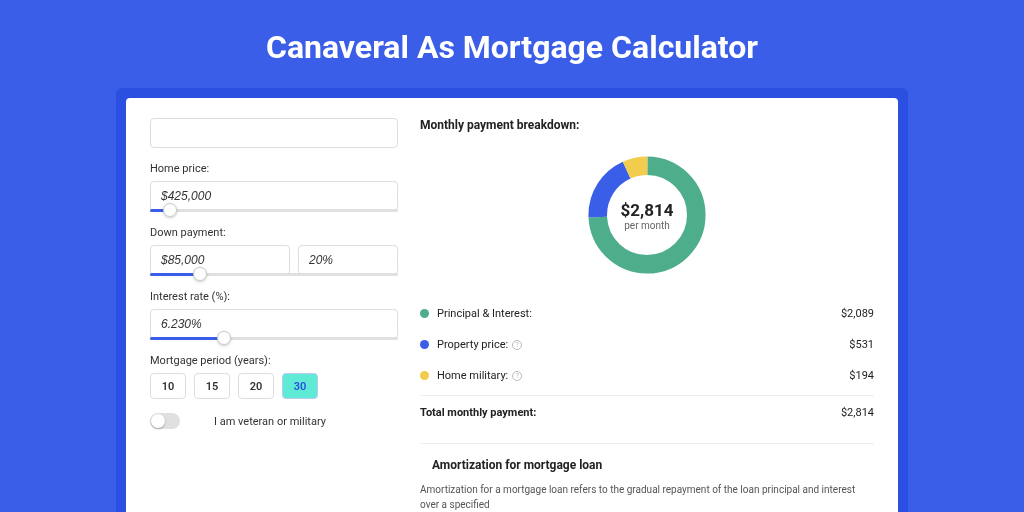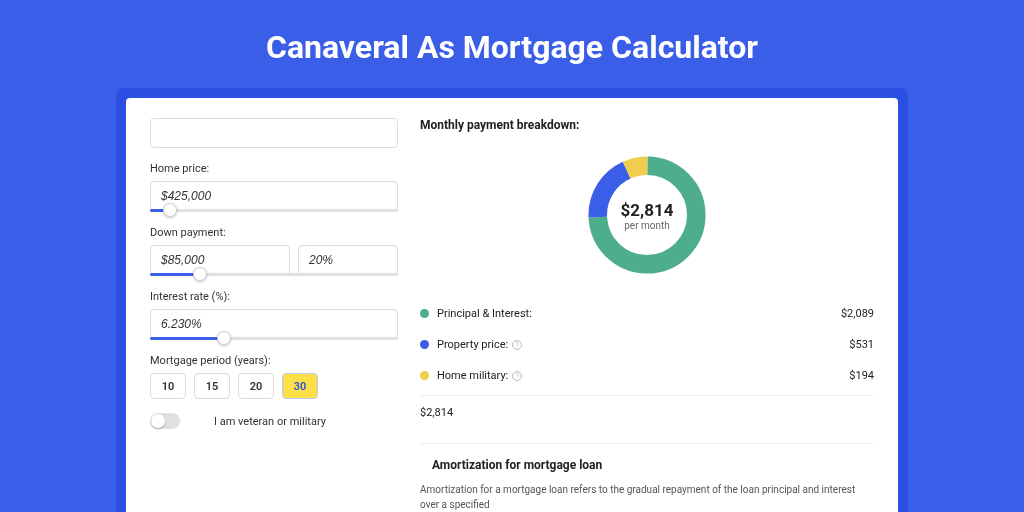--- a/index.html
+++ b/index.html
@@ -94,21 +94,21 @@
     background: #fff;
     font-size: 11px;
     font-weight: 600;
     color: #333;
     display: flex;
     align-items: center;
     justify-content: center;
     cursor: pointer;
   }
   .period-btn.active {
-    background: #fde047;
+    background: #5eead4;
     border-color: #bcc9f5;
     color: #2b4fe0;
   }
 
   .toggle-row {
     display: flex;
     align-items: center;
     gap: 10px;
     margin-top: 10px;
   }
@@ -311,20 +311,21 @@
       <div class="legend-row">
         <span class="legend-dot" style="background:#f2cc4d"></span>
         <span class="legend-label">
           <span>Home military:</span>
           <span class="info-icon">?</span>
         </span>
         <span class="legend-value">$194</span>
       </div>
 
       <div class="total-row">
+        <span class="legend-label">Total monthly payment:</span>
         <span class="legend-value">$2,814</span>
       </div>
 
       <div class="amort-section">
         <div class="amort-title">Amortization for mortgage loan</div>
         <div class="amort-text">Amortization for a mortgage loan refers to the gradual repayment of the loan principal and interest over a specified</div>
       </div>
 
     </div>
 

